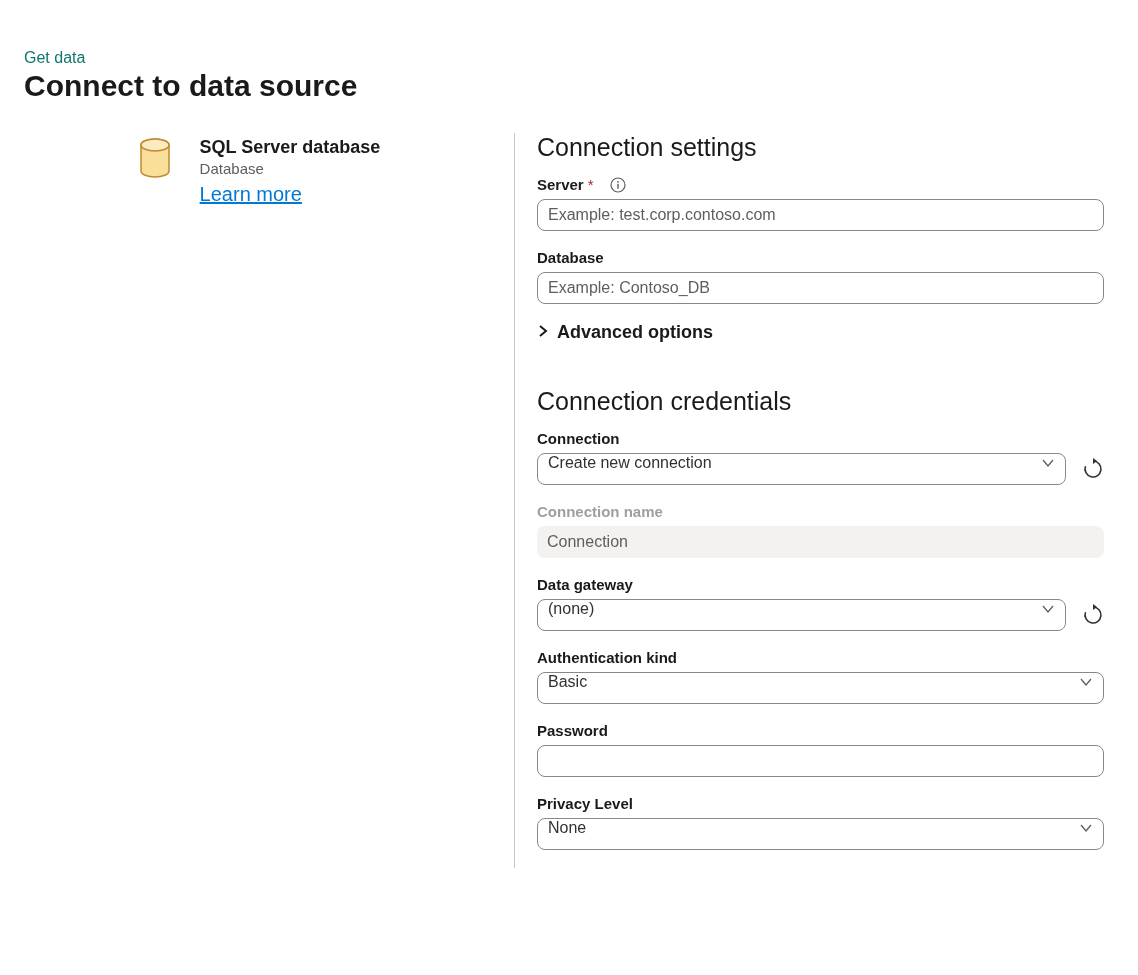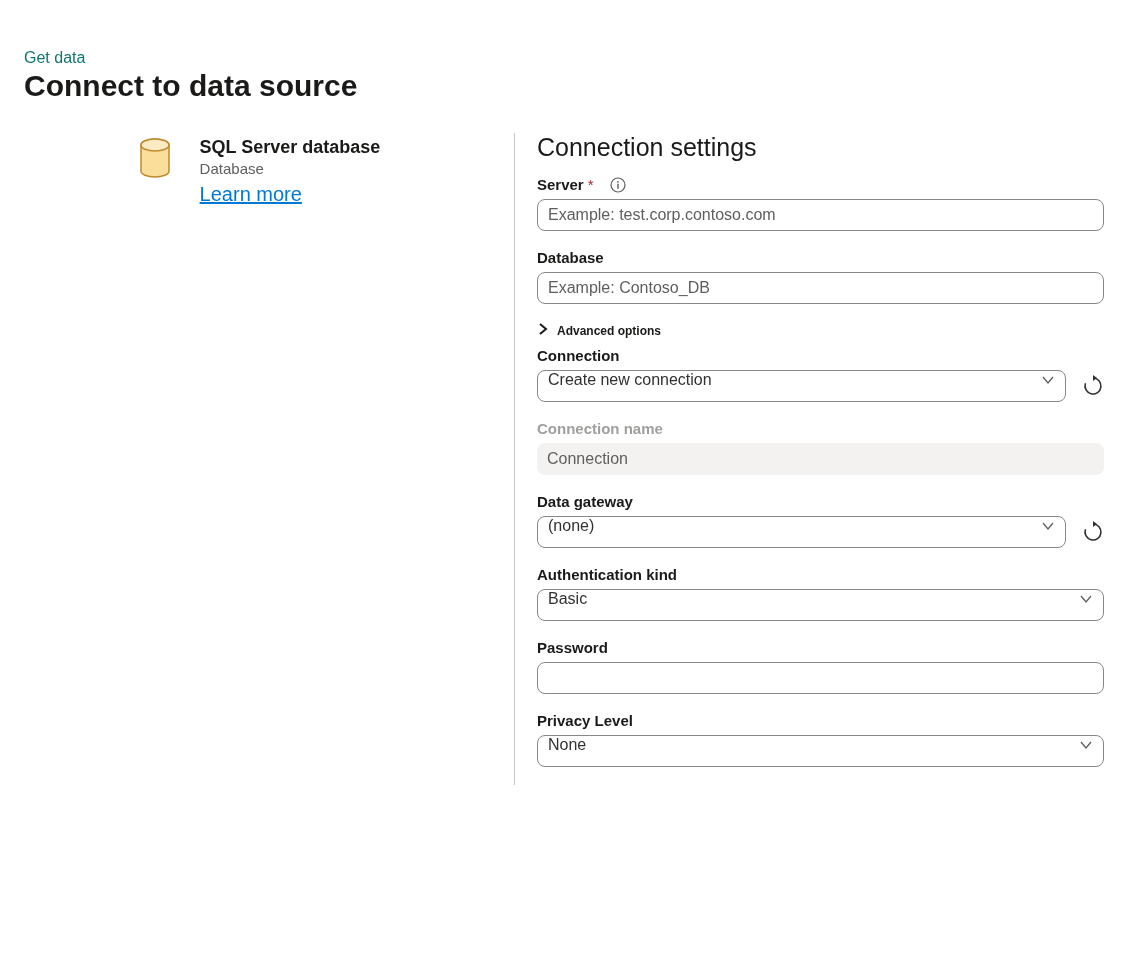--- a/index.html
+++ b/index.html
@@ -146,21 +146,21 @@
     .refresh-btn {
       flex-shrink: 0;
       cursor: pointer;
       display: flex;
       align-items: center;
     }
     .expander {
       display: flex;
       align-items: center;
       gap: 8px;
-      font-size: 12px;
+      font-size: 18px;
       font-weight: 600;
       color: #1b1a19;
       cursor: pointer;
       margin-top: 6px;
       margin-bottom: 8px;
     }
     .chevron-right {
       flex-shrink: 0;
     }
   </style>
@@ -213,20 +213,21 @@
 
     <div class="expander">
       <span class="chevron-right">
         <svg width="12" height="14" viewBox="0 0 12 14">
           <path d="M3 2 L9 7 L3 12" fill="none" stroke="#1b1a19" stroke-width="2"></path>
         </svg>
       </span>
       <span>Advanced options</span>
     </div>
 
+    <h2 class="section-title creds">Connection credentials</h2>
 
     <div class="field-group">
       <div class="field-label">Connection</div>
       <div class="field-row">
         <div class="select-box">
           <span class="select-value">Create new connection</span>
           <span class="chevron">
             <svg width="14" height="10" viewBox="0 0 14 10">
                 <path d="M2 2 L7 8 L12 2" fill="none" stroke="#605e5c" stroke-width="1.3"></path>
               </svg>

